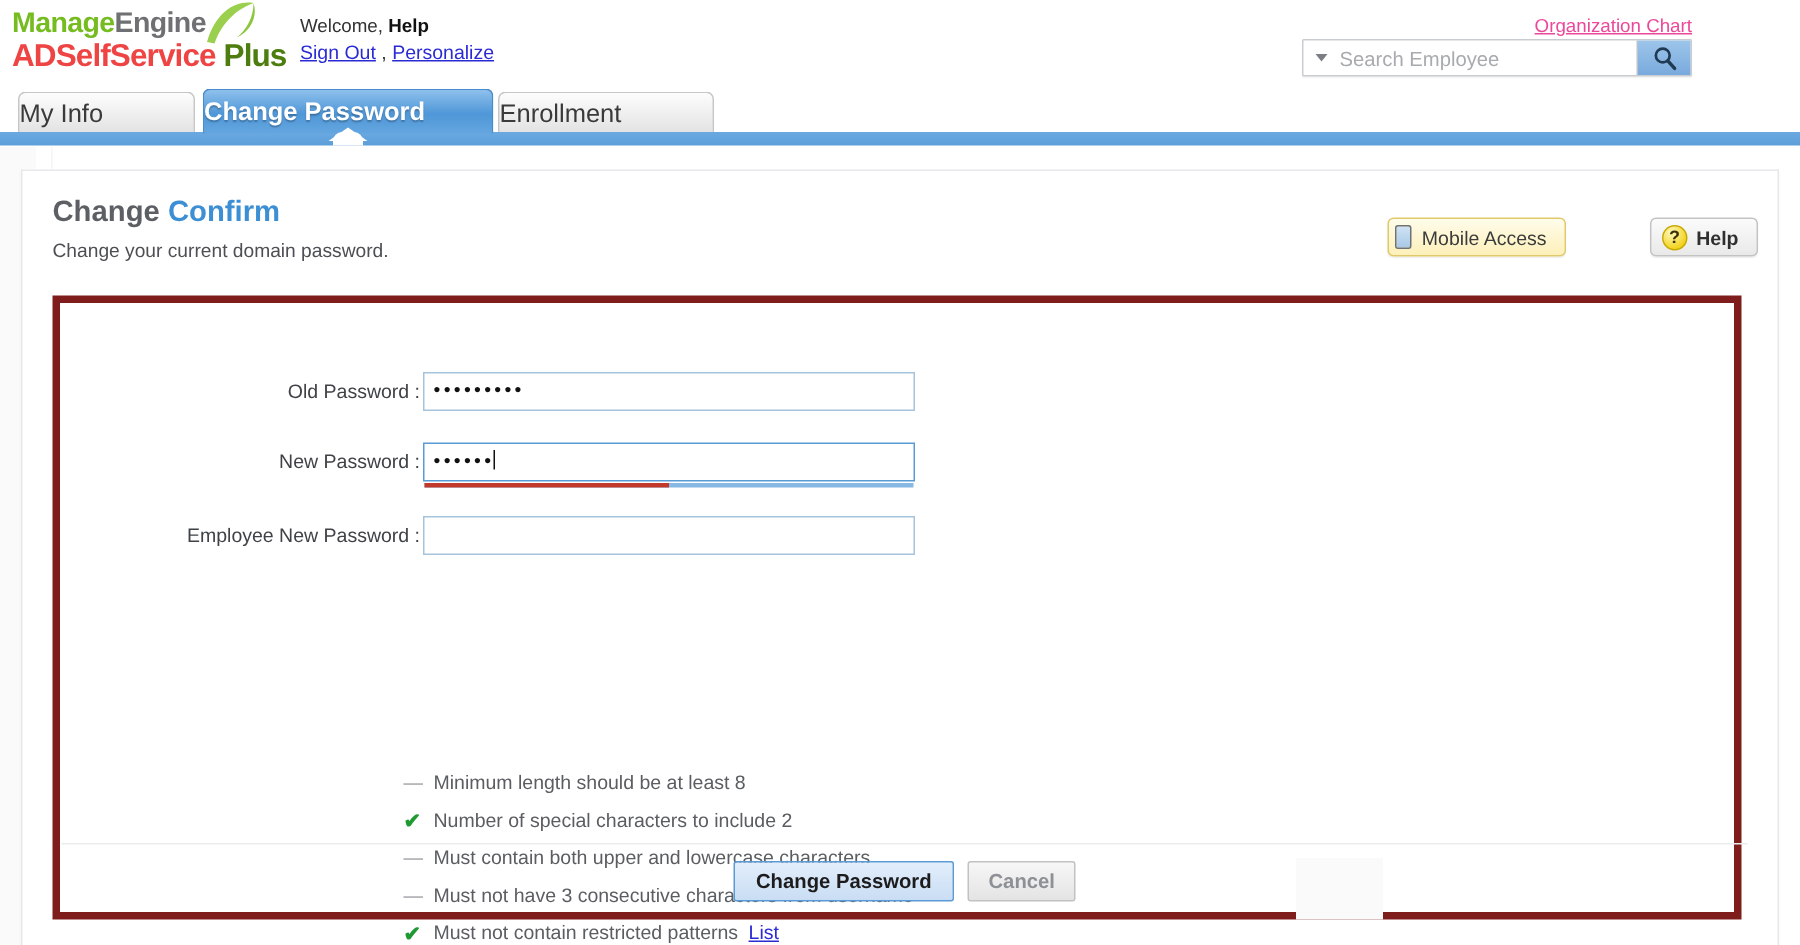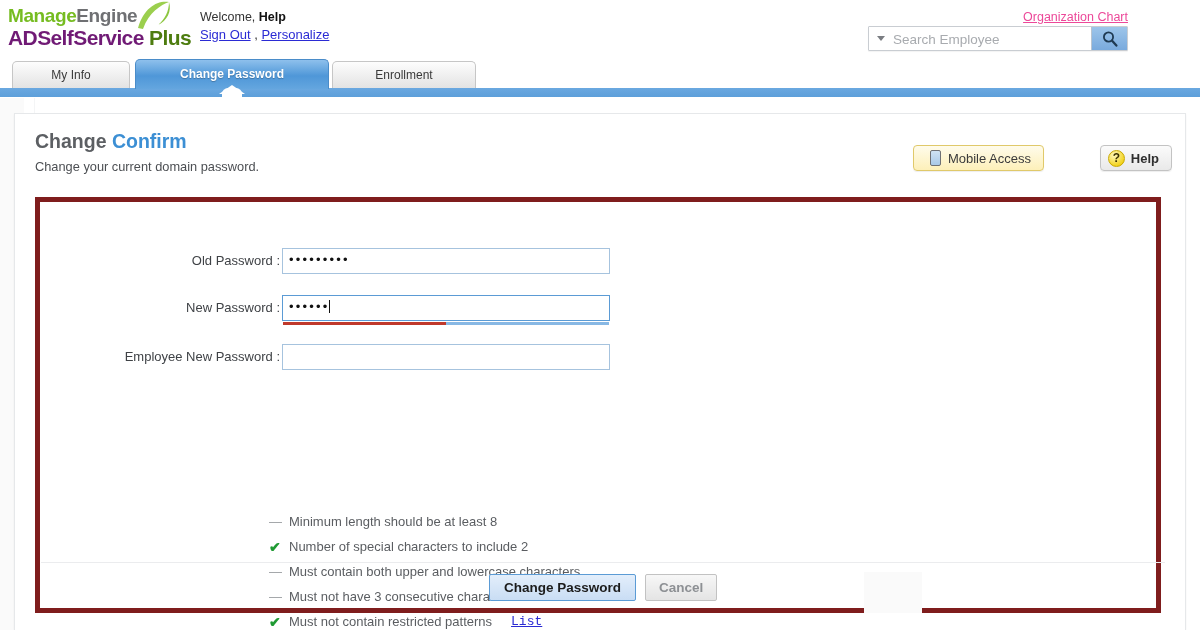--- a/index.html
+++ b/index.html
@@ -47,21 +47,21 @@
     width: 38px; height: 32px;
     overflow: hidden;
   }
   .logo-line2 {
     font-size: 21px;
     font-weight: bold;
     letter-spacing: -0.6px;
     margin-top: 2px;
     white-space: nowrap;
   }
-  .logo-ad { color: #701a75; }
+  .logo-ad { color: #ef4444; }
   .logo-plus { color: #4d7c0f; }
 
   .welcome-block {
     position: absolute;
     left: 200px; top: 8px;
     line-height: 1.45;
   }
   .welcome-line {
     font-size: 12.5px;
     color: #333333;
@@ -133,22 +133,21 @@
   .tabbar {
     position: absolute;
     left: 0; top: 59px;
     width: 1200px; height: 39px;
   }
   .tab {
     position: absolute;
     top: 2px;
     height: 28px;
     line-height: 27px;
-    text-align: center;
-    font-size: 12px;
+    font-size: 17px;
     color: #3a3a3a;
     background: linear-gradient(#fdfdfd, #e2e2e2);
     border: 1px solid #c6c6c6;
     border-bottom: none;
     border-radius: 5px 5px 0 0;
     box-sizing: border-box;
     cursor: pointer;
     user-select: none;
   }
   .tab.active {
@@ -232,21 +231,21 @@
     left: 20px; top: 45px;
     font-size: 12.8px;
     color: #4c4f53;
     white-space: nowrap;
   }
 
   .btn-mobile {
     position: absolute;
     right: 141px; top: 31px;
     height: 26px;
-    padding: 0 12px 0 16px;
+    padding: 0 12px 0 4px;
     display: flex;
     align-items: center;
     gap: 7px;
     background: linear-gradient(#fffceb, #fdf0b9);
     border: 1px solid #e0c96a;
     border-radius: 4px;
     font-size: 13px;
     color: #3b3b3b;
     cursor: pointer;
     box-sizing: border-box;
@@ -379,23 +378,22 @@
     width: 20px;
     flex: none;
     text-align: left;
     font-size: 13px;
   }
   .rule-mark.pass { color: #1f9a33; font-size: 14px; font-weight: bold; }
   .rule-mark.pending { color: #9a9da1; }
   .rule-link {
     color: #2b2bd4;
     text-decoration: underline;
-    margin-left: 19px;
-    cursor: pointer;
-    font-family: Liberation Mono, monospace;
+    margin-left: 7px;
+    cursor: pointer;
   }
 
   
   .form-sep {
     position: absolute;
     left: 1px; top: 360px;
     width: 1124px; height: 1px;
     background: #ebecee;
   }
   .ghost-box {

